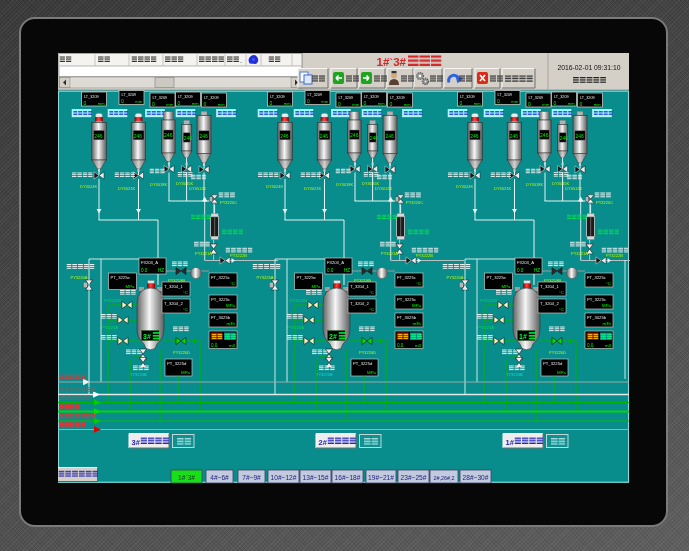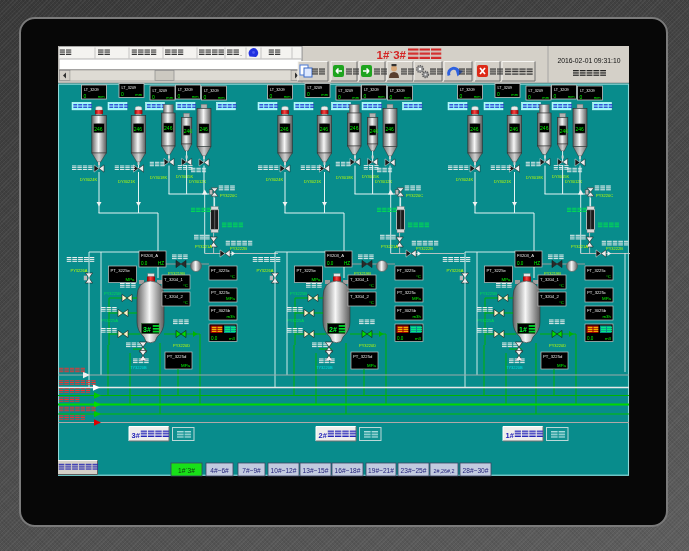--- a/index.html
+++ b/index.html
@@ -1,17 +1,17 @@
 <!DOCTYPE html>
 <html><head><meta charset="utf-8"><style>
 html,body{margin:0;padding:0;width:689px;height:551px;overflow:hidden;font-family:"Liberation Sans",sans-serif}
 #bg{position:fixed;inset:0;background:linear-gradient(160deg,#393939 0%,#474747 45%,#5e5e5e 100%)}
 #bg::after{content:"";position:absolute;inset:0;background:repeating-linear-gradient(135deg,rgba(255,255,255,.05) 0 1px,transparent 1px 3px),repeating-linear-gradient(45deg,rgba(0,0,0,.07) 0 1px,transparent 1px 3px)}
 #bez{position:absolute;left:19px;top:17px;width:645px;height:506px;background:#070707;border:2.5px solid #7a7a7a;border-radius:16px}
-#scr{position:absolute;left:58px;top:46px;width:572px;height:399px}
+#scr{position:absolute;left:58px;top:53px;width:572px;height:399px}
 svg{display:block}
 text{font-family:"Liberation Sans",sans-serif}
 </style></head><body>
 <div id="bg"></div>
 <div id="bez"></div>
 <div id="scr">
 <svg width="572" height="431" viewBox="58 61 572 431">
 <defs>
 <linearGradient id="met" x1="0" x2="1" y1="0" y2="0">
 <stop offset="0" stop-color="#636363"></stop>

